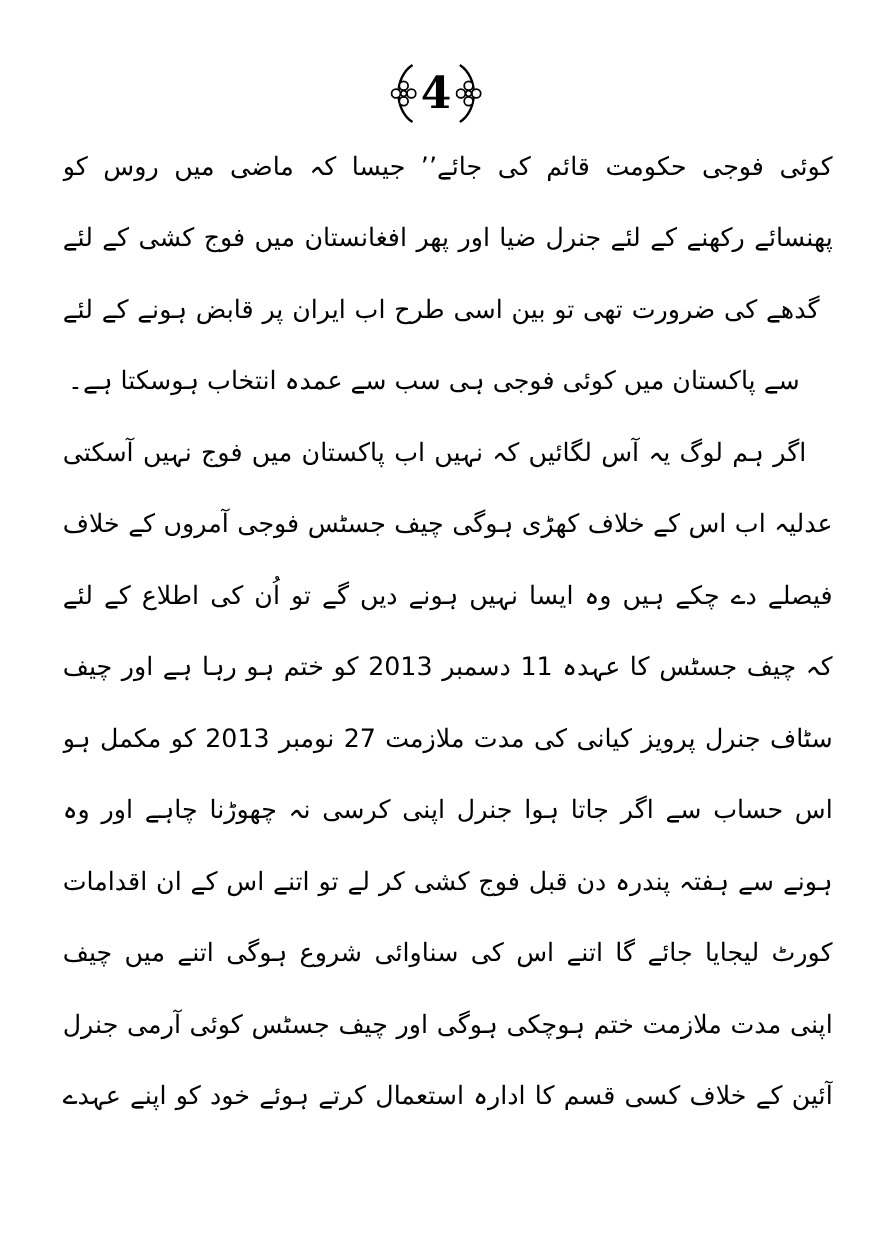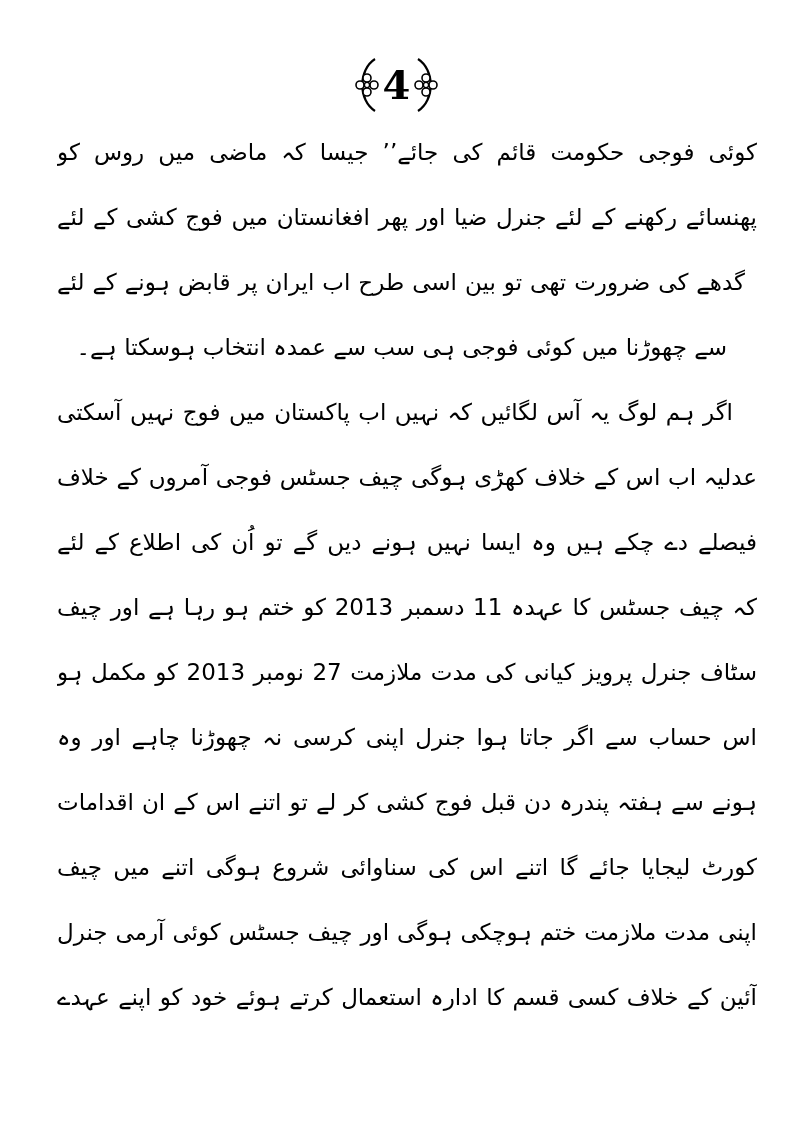--- a/index.html
+++ b/index.html
@@ -87,21 +87,21 @@
           <circle cx="14" cy="29" r="2.6" fill="#fff" stroke="#000" stroke-width="1.4"></circle>
         </g>
       </svg>
     </span>
   </div>
 
   <div class="text-block" id="text-block">
       <div class="line justify">کوئی فوجی حکومت قائم کی جائے’’ جیسا کہ ماضی میں روس کو افغانستان میں</div>
       <div class="line justify">پھنسائے رکھنے کے لئے جنرل ضیا اور پھر افغانستان میں فوج کشی کے لئے شرفو</div>
       <div class="line justify" style="padding-right: 12px;">گدھے کی ضرورت تھی تو بین اسی طرح اب ایران پر قابض ہونے کے لئے پھر</div>
-      <div class="line right" style="padding-right: 30px;">سے چھوڑنا میں کوئی فوجی ہی سب سے عمدہ انتخاب ہوسکتا ہے۔</div>
+      <div class="line right" style="padding-right: 30px;">سے پاکستان میں کوئی فوجی ہی سب سے عمدہ انتخاب ہوسکتا ہے۔</div>
       <div class="line justify" style="padding-right: 24px;">اگر ہم لوگ یہ آس لگائیں کہ نہیں اب پاکستان میں فوج نہیں آسکتی ہماری</div>
       <div class="line justify">عدلیہ اب اس کے خلاف کھڑی ہوگی چیف جسٹس فوجی آمروں کے خلاف سخت</div>
       <div class="line justify">فیصلے دے چکے ہیں وہ ایسا نہیں ہونے دیں گے تو اُن کی اطلاع کے لئے عرض ہے</div>
       <div class="line justify">کہ چیف جسٹس کا عہدہ 11 دسمبر 2013 کو ختم ہو رہا ہے اور چیف آف آرمی</div>
       <div class="line justify">سٹاف جنرل پرویز کیانی کی مدت ملازمت 27 نومبر 2013 کو مکمل ہو رہی ہے</div>
       <div class="line justify">اس حساب سے اگر جاتا ہوا جنرل اپنی کرسی نہ چھوڑنا چاہے اور وہ اپنی ملازمت مکمل</div>
       <div class="line justify">ہونے سے ہفتہ پندرہ دن قبل فوج کشی کر لے تو اتنے اس کے ان اقدامات کو سپریم</div>
       <div class="line justify">کورٹ لیجایا جائے گا اتنے اس کی سناوائی شروع ہوگی اتنے میں چیف جسٹس کی</div>
       <div class="line justify">اپنی مدت ملازمت ختم ہوچکی ہوگی اور چیف جسٹس کوئی آرمی جنرل تو ہے نہیں جو</div>
       <div class="line justify">آئین کے خلاف کسی قسم کا ادارہ استعمال کرتے ہوئے خود کو اپنے عہدے سے</div>

